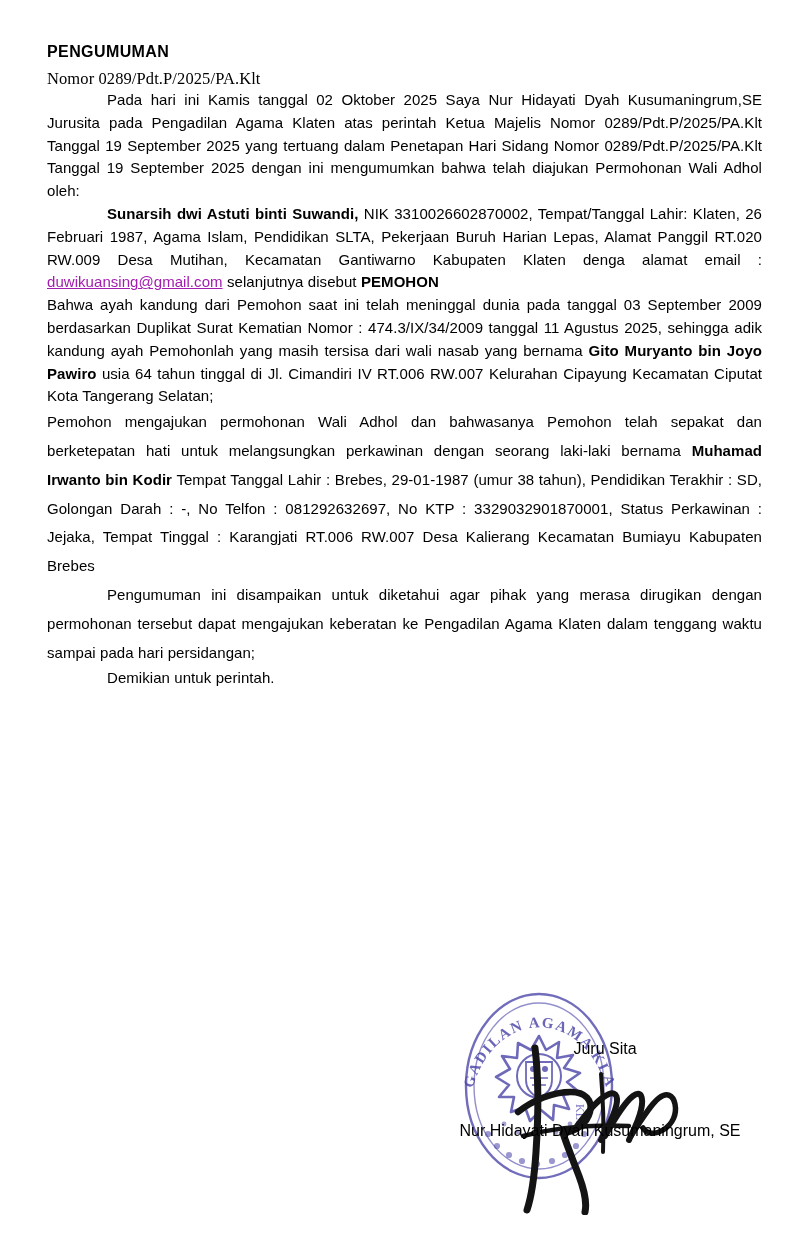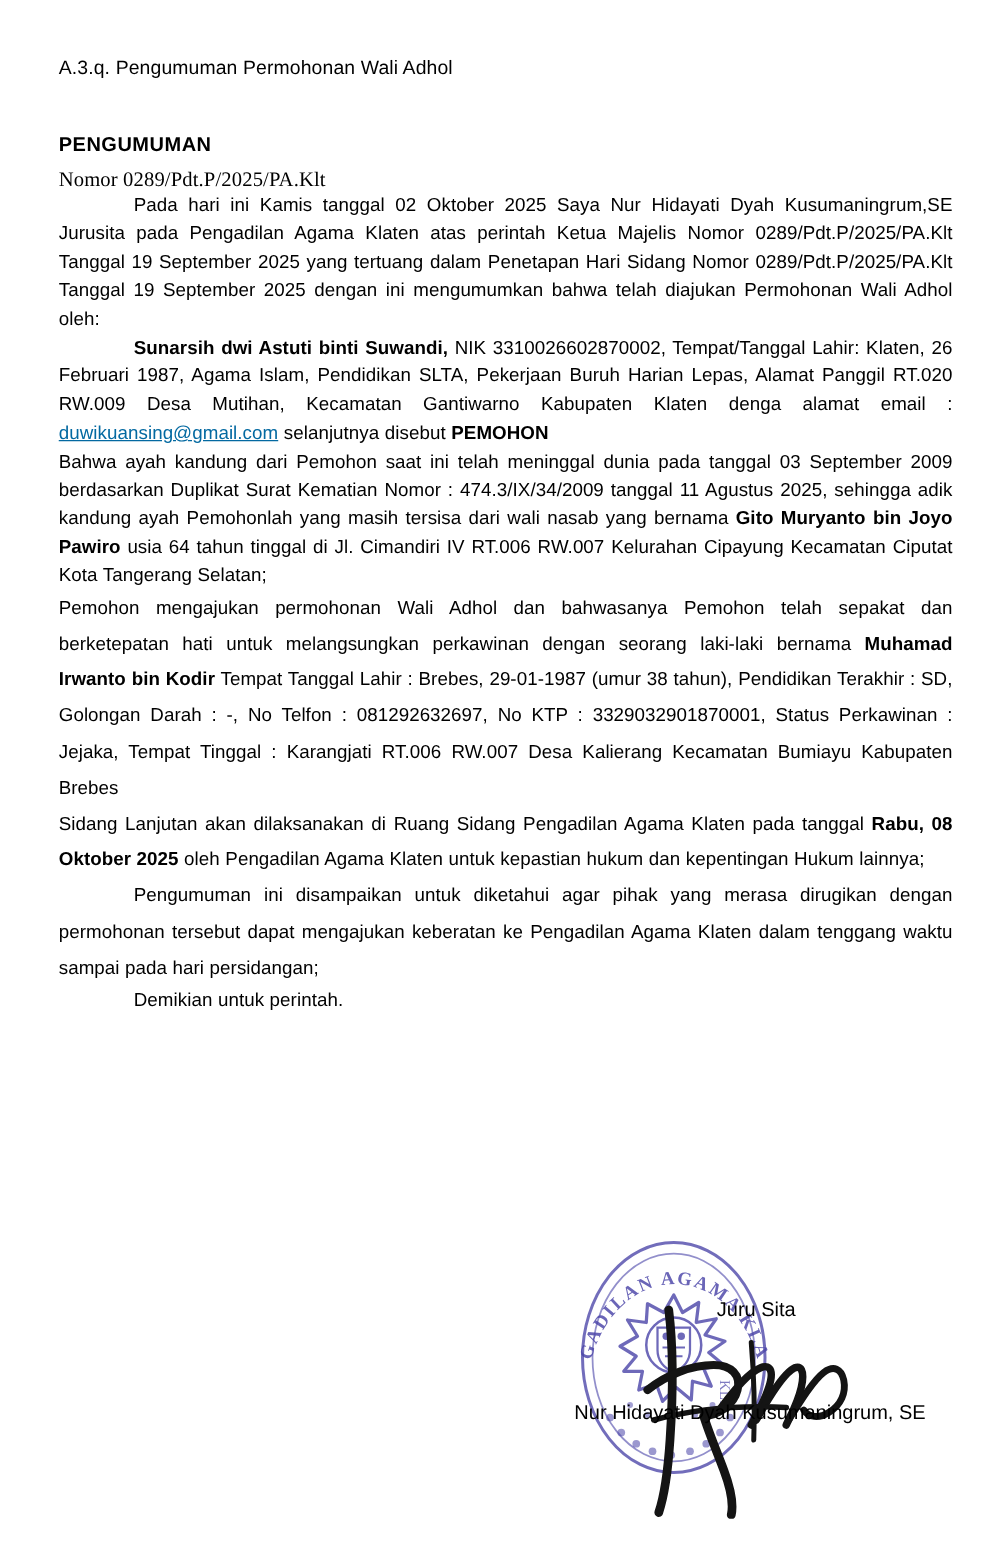--- a/index.html
+++ b/index.html
@@ -61,21 +61,21 @@
     text-indent: 60px;
   }
   .gap-1 { margin-top: 28px; }
   .gap-2 { margin-top: 33px; }
   .gap-3 { margin-top: 34px; }
   .gap-4 { margin-top: 6px; }
   .gap-5 { margin-top: 38px; }
   .gap-6 { margin-top: 14px; }
   b, .bold { font-weight: bold; }
   .email-link {
-    color: #0369a1;
+    color: #a21caf;
     text-decoration: underline;
   }
   
   .sign-block {
     position: absolute;
     left: 430px;
     top: 1040px;
     width: 340px;
     text-align: center;
   }
@@ -109,36 +109,34 @@
     height: 175px;
     pointer-events: none;
   }
 </style>
 </head>
 <body>
 
 <div class="page">
   <div class="content">
 
-    <div class="header-label">A.3.q. Pengumuman Permohonan Wali Adhol</div>
 
     <div class="title-block">
       <div class="doc-title">PENGUMUMAN</div>
       <div class="doc-number">Nomor  0289/Pdt.P/2025/PA.Klt</div>
     </div>
 
     <p class="body-text indent gap-1"><span>Pada hari ini Kamis tanggal 02 Oktober 2025 Saya Nur Hidayati Dyah Kusumaningrum,SE Jurusita pada Pengadilan Agama Klaten atas perintah Ketua Majelis Nomor 0289/Pdt.P/2025/PA.Klt Tanggal 19 September 2025 yang tertuang dalam Penetapan Hari Sidang Nomor 0289/Pdt.P/2025/PA.Klt Tanggal 19 September 2025 dengan ini mengumumkan bahwa telah diajukan Permohonan Wali Adhol oleh:</span></p>
 
     <p class="body-text indent gap-2"><b>Sunarsih dwi Astuti binti Suwandi,</b><span> NIK 3310026602870002, Tempat/Tanggal Lahir: Klaten, 26 Februari 1987, Agama Islam, Pendidikan SLTA, Pekerjaan Buruh Harian Lepas, Alamat Panggil RT.020 RW.009 Desa Mutihan, Kecamatan Gantiwarno Kabupaten Klaten  denga alamat email : </span><a href="#" class="email-link">duwikuansing@gmail.com</a><span> selanjutnya disebut </span><b>PEMOHON</b></p>
 
     <p class="body-text gap-3"><span>Bahwa ayah kandung dari Pemohon saat ini telah meninggal dunia pada tanggal 03 September 2009 berdasarkan Duplikat Surat Kematian Nomor : 474.3/IX/34/2009 tanggal 11 Agustus 2025, sehingga adik kandung ayah Pemohonlah yang masih tersisa dari wali nasab yang bernama </span><b>Gito Muryanto bin Joyo Pawiro</b><span> usia 64 tahun tinggal di Jl. Cimandiri IV RT.006 RW.007 Kelurahan Cipayung Kecamatan Ciputat Kota Tangerang Selatan;</span></p>
 
     <p class="body-text loose gap-4"><span>Pemohon mengajukan permohonan Wali Adhol dan bahwasanya Pemohon telah sepakat dan berketepatan hati untuk melangsungkan perkawinan dengan seorang laki-laki bernama </span><b>Muhamad Irwanto bin Kodir</b><span> Tempat Tanggal Lahir : Brebes, 29-01-1987 (umur 38 tahun), Pendidikan Terakhir : SD, Golongan Darah : -, No Telfon : 081292632697, No KTP : 3329032901870001, Status Perkawinan : Jejaka, Tempat Tinggal : Karangjati RT.006 RW.007 Desa Kalierang Kecamatan Bumiayu Kabupaten Brebes</span></p>
 
-    <p class="body-text loose gap-5"><span>Sidang Lanjutan akan dilaksanakan di Ruang Sidang Pengadilan Agama Klaten pada tanggal </span><b>Rabu, 08 Oktober 2025</b><span> oleh Pengadilan Agama Klaten untuk kepastian hukum dan kepentingan Hukum lainnya;</span></p>
 
     <p class="body-text loose indent gap-6"><span>Pengumuman ini disampaikan untuk diketahui agar pihak yang merasa dirugikan dengan permohonan tersebut dapat mengajukan keberatan ke Pengadilan Agama Klaten dalam tenggang waktu sampai pada hari persidangan;</span></p>
 
     <p class="body-text indent gap-4"><span>Demikian untuk perintah.</span></p>
   </div>
 
   <svg class="stamp" viewBox="0 0 175 196">
     <defs>
       <path id="stamp-arc-top" d="M 20,104 A 70,88 0 0 1 155,104" fill="none"></path>
       <path id="stamp-arc-bottom" d="M 27,104 A 62,78 0 0 0 148,104" fill="none"></path>

